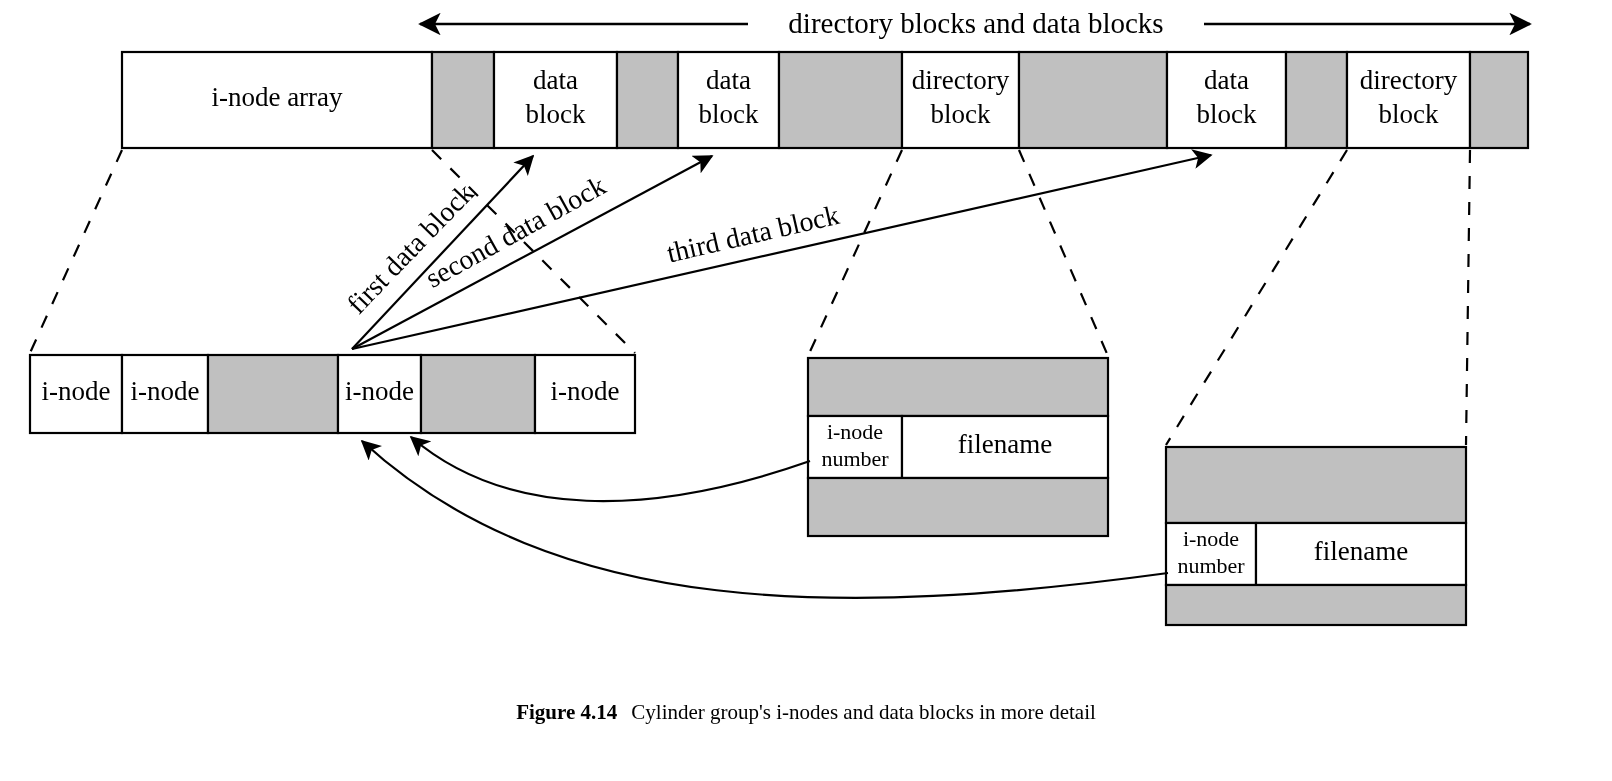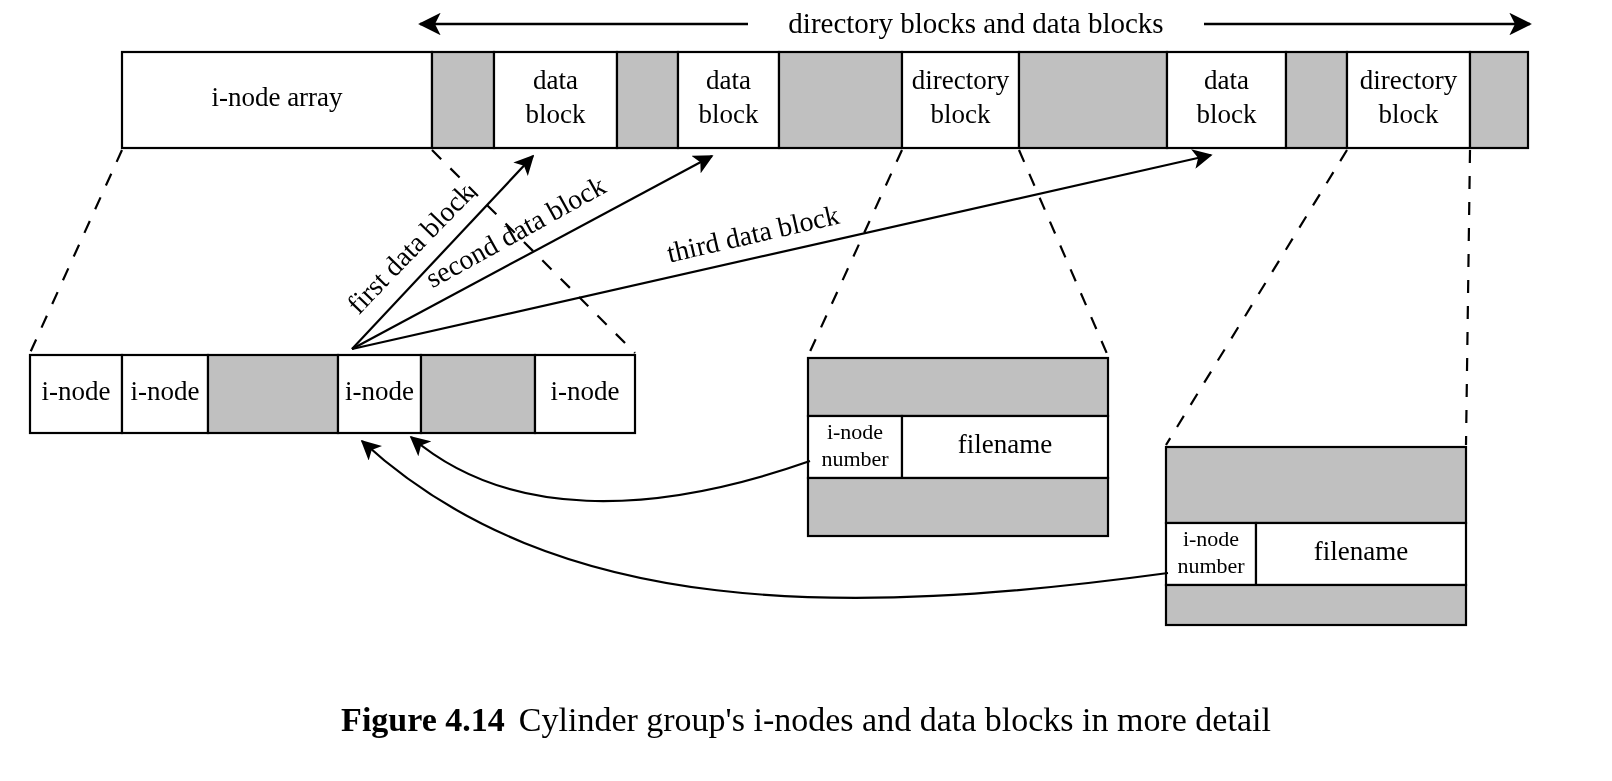--- a/index.html
+++ b/index.html
@@ -52,21 +52,21 @@
     font-size: 28px;
     fill: #000000;
     text-anchor: middle;
   }
   .caption-wrap {
     position: absolute;
     left: 0;
     top: 700px;
     width: 1612px;
     text-align: center;
-    font-size: 34px;
+    font-size: 21px;
     line-height: 1.2;
   }
   .caption-label {
     font-weight: bold;
     font-family: "Liberation Serif", "DejaVu Serif", serif;
   }
   .caption-text {
     font-family: "Liberation Serif", "DejaVu Serif", serif;
     padding-left: 14px;
   }

